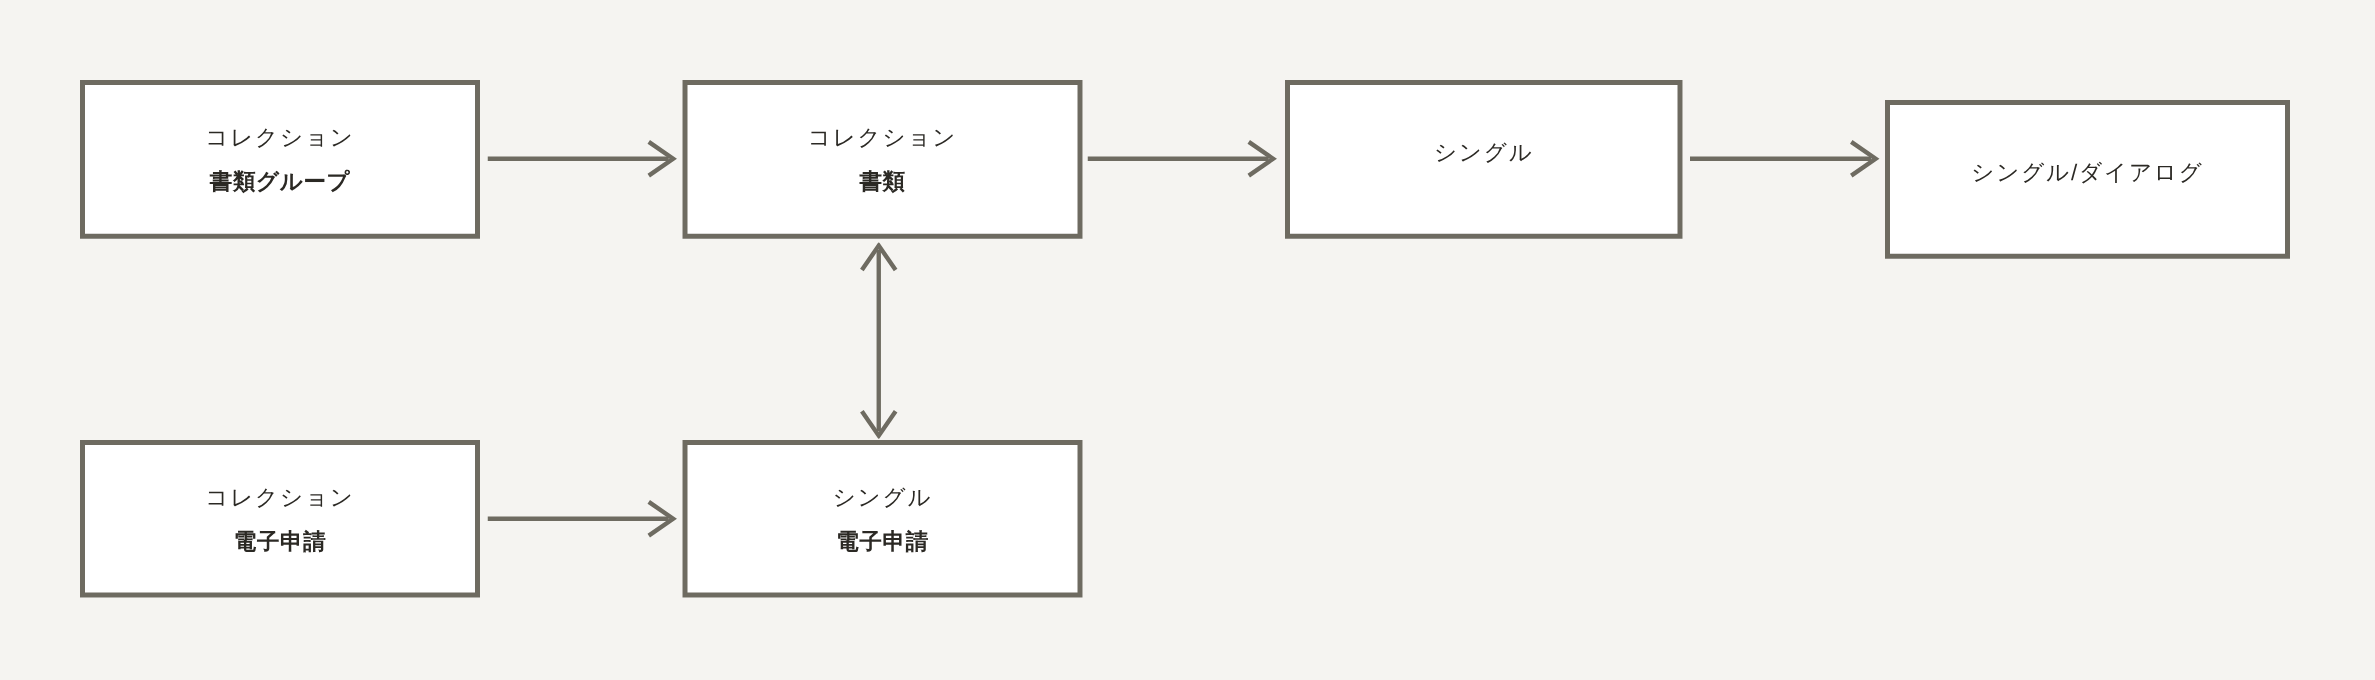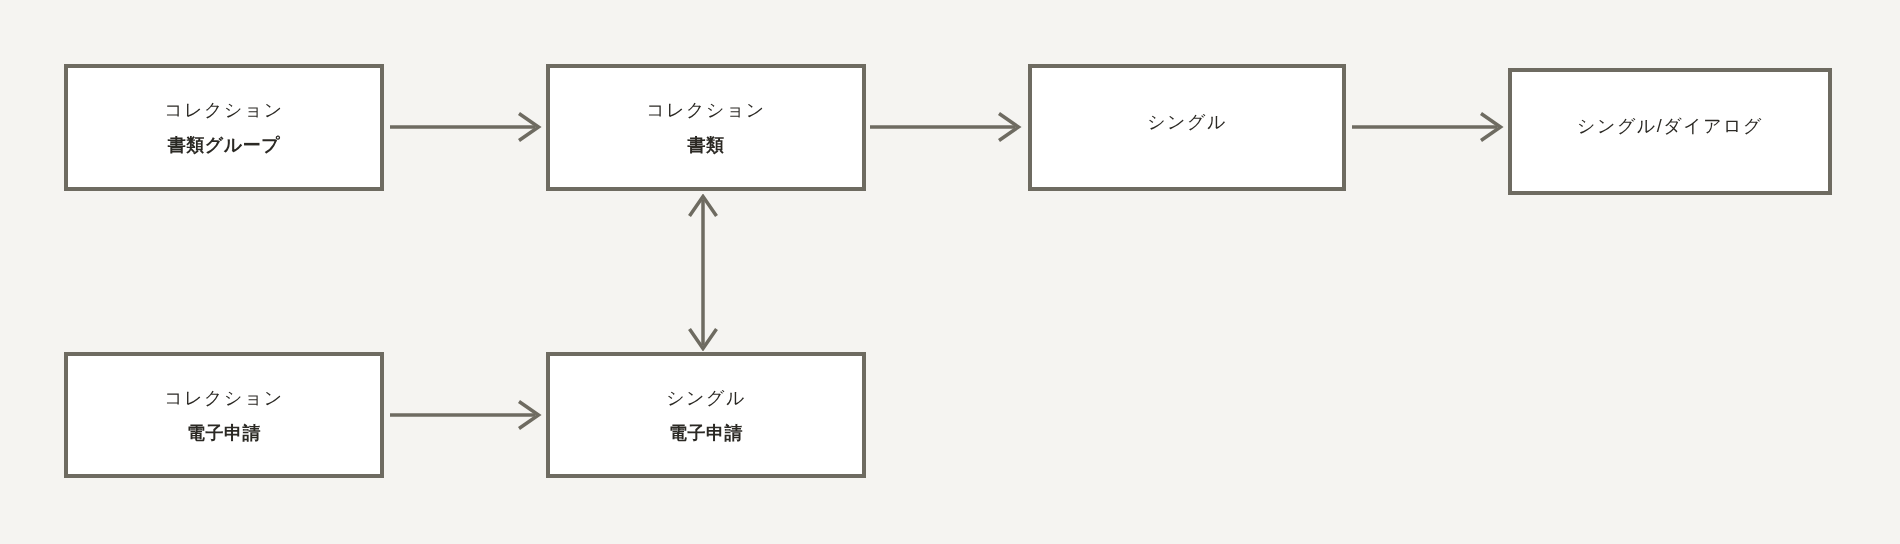--- a/index.html
+++ b/index.html
@@ -47,21 +47,21 @@
     color: var(--text);
     white-space: nowrap;
   }
   .node-name .b { font-weight: 700; letter-spacing: 0.5px; }
   .node-name .r { font-weight: 400; letter-spacing: 0.5px; }
 
   
   .node-1 { left: 64px;   top: 64px;  width: 320px; height: 127px; }
   .node-2 { left: 546px;  top: 64px;  width: 320px; height: 127px; }
   .node-3 { left: 1028px; top: 64px;  width: 318px; height: 127px; }
-  .node-4 { left: 1508px; top: 68px;  width: 324px; height: 127px; }
+  .node-4 { left: 1508px; top: 80px;  width: 324px; height: 127px; }
   
   .node-5 { left: 64px;   top: 352px; width: 320px; height: 126px; }
   .node-6 { left: 546px;  top: 352px; width: 320px; height: 126px; }
 
   .arrow {
     position: absolute;
     color: var(--line);
   }
   .arrow svg { display: block; }
   .arrow-h1 { left: 390px;  top: 107px; }

